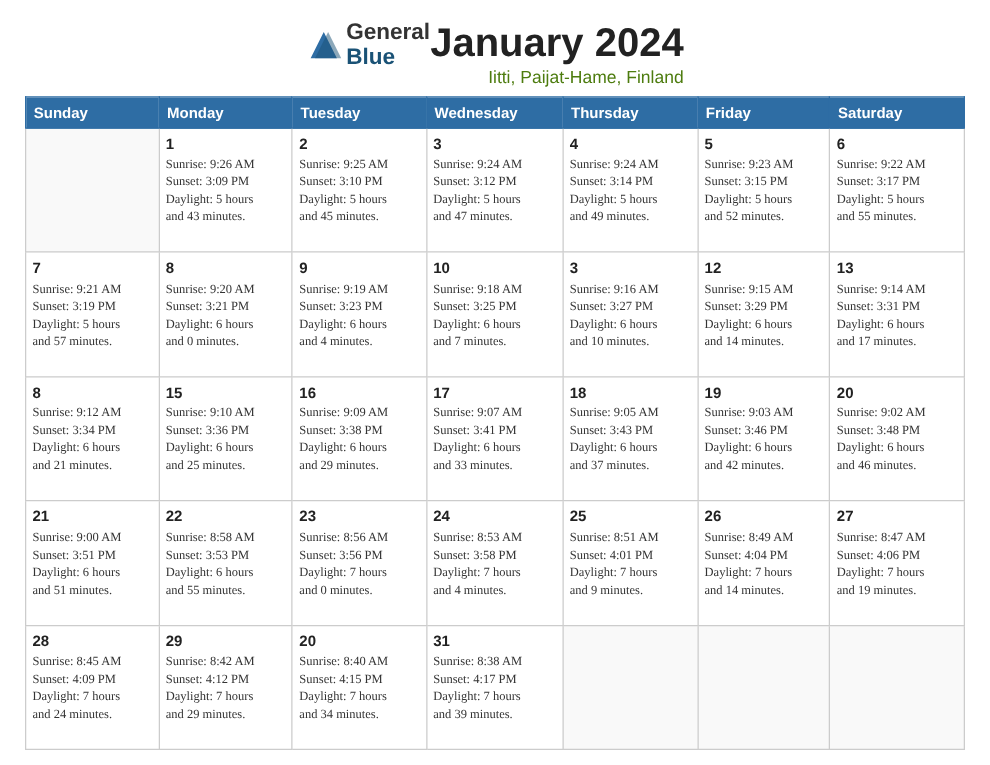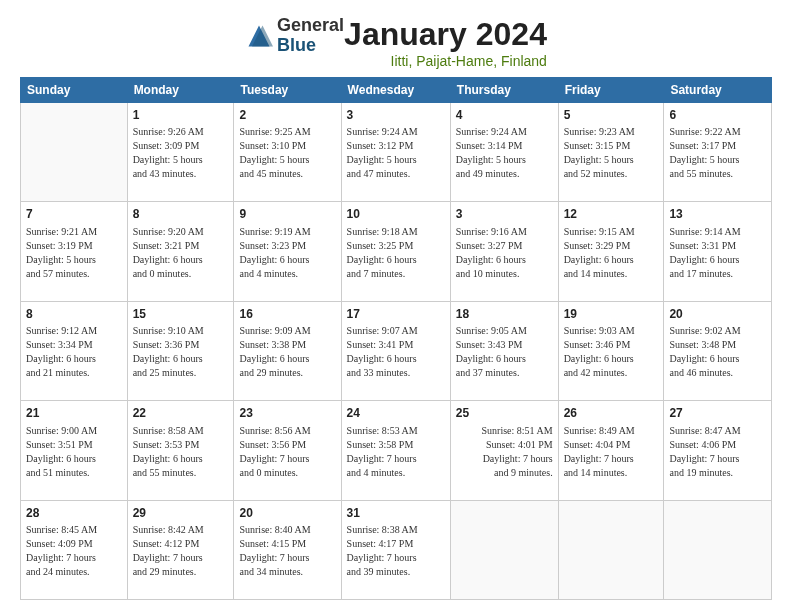--- a/index.html
+++ b/index.html
@@ -301,21 +301,21 @@
           </td>
           <td>
             <span class="day-number">24</span>
             <div class="day-info" style="white-space: pre-line;">Sunrise: 8:53 AM
 Sunset: 3:58 PM
 Daylight: 7 hours
 and 4 minutes.</div>
           </td>
           <td>
             <span class="day-number">25</span>
-            <div class="day-info" style="white-space: pre-line; text-align: right;">Sunrise: 8:51 AM
+            <div class="day-info" style="white-space: pre-line;">Sunrise: 8:51 AM
 Sunset: 4:01 PM
 Daylight: 7 hours
 and 9 minutes.</div>
           </td>
           <td>
             <span class="day-number">26</span>
             <div class="day-info" style="white-space: pre-line;">Sunrise: 8:49 AM
 Sunset: 4:04 PM
 Daylight: 7 hours
 and 14 minutes.</div>

